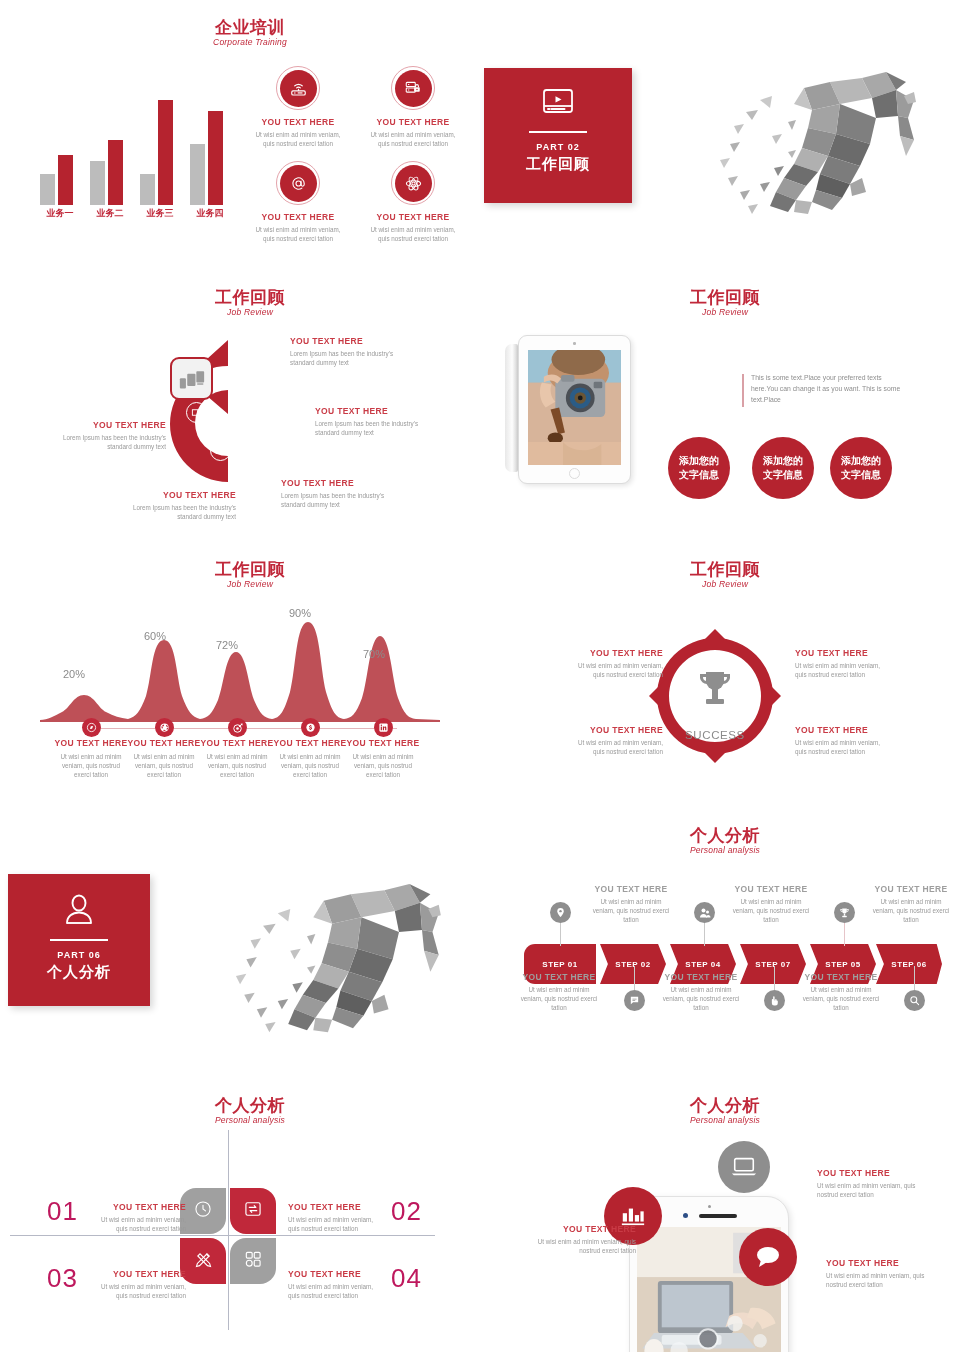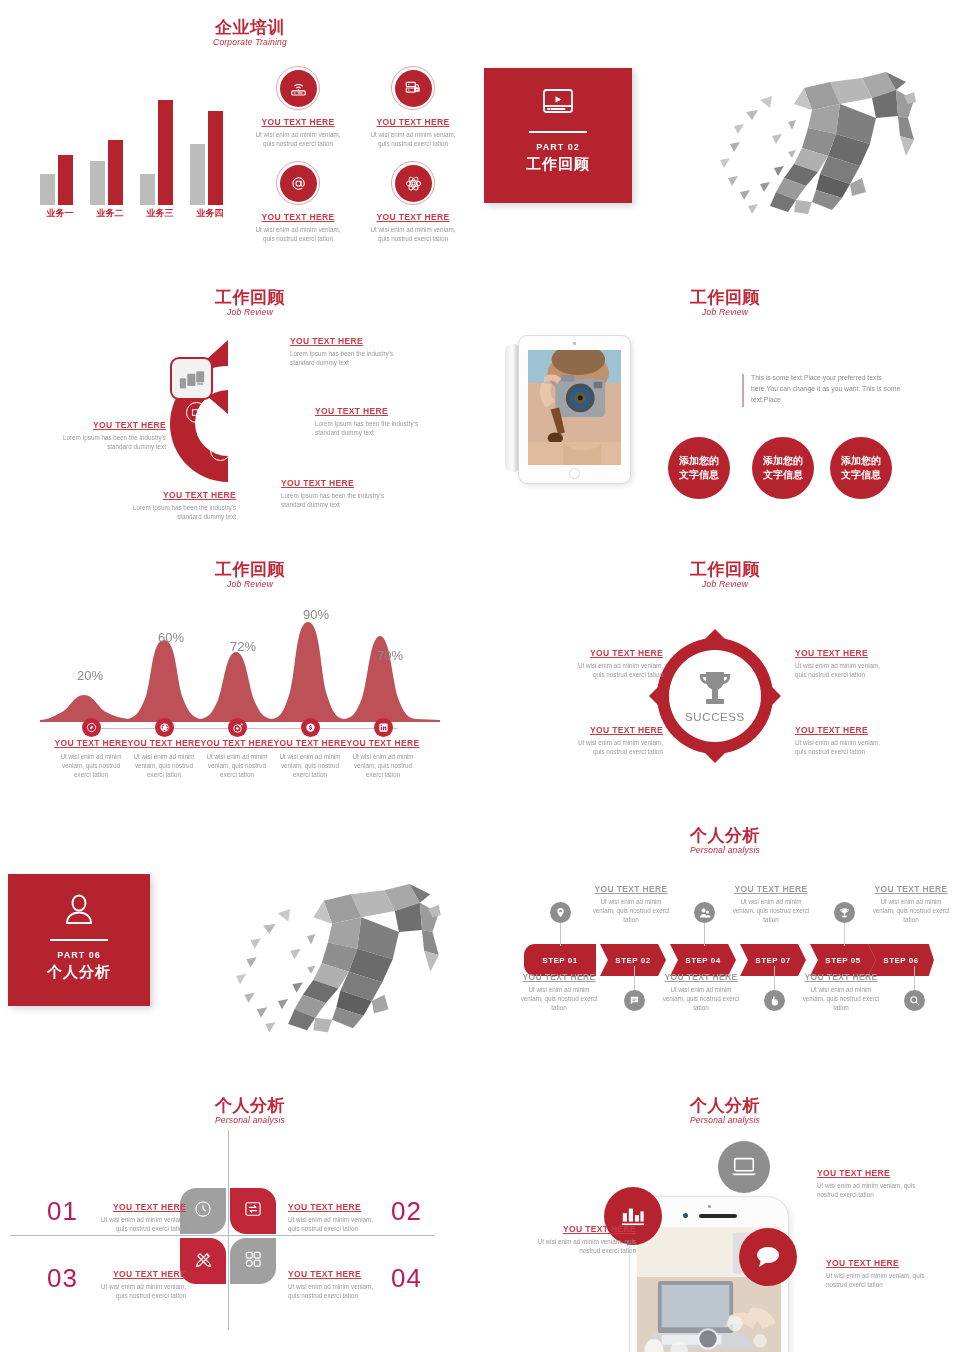--- a/index.html
+++ b/index.html
@@ -19,21 +19,21 @@
     letter-spacing: .5px; line-height: 19px;
   }
   .hd .en {
     font-size: 8.5px; color: #C0283A; line-height: 11px;
     letter-spacing: .2px;
     font-style: italic;
   }
 
   .yth {
     color: #C93B46; font-weight: bold; font-size: 8.5px;
-    letter-spacing: .35px; line-height: 11px; text-decoration: underline;
+    letter-spacing: .35px; line-height: 11px;
   }
   .lorem {
     color: #9a9a9a; font-size: 6.3px; line-height: 9px;
   }
 
   
   .bars { position: absolute; left: 38px; top: 100px; width: 195px; height: 105px; }
   .bargroup { position: absolute; bottom: 0; width: 42px; height: 100%; }
   .bar { position: absolute; bottom: 0; width: 15px; }
   .bar.gray { left: 2px; background: #bcbcbc; }
@@ -109,21 +109,21 @@
   .bubble {
     position: absolute; width: 62px; height: 62px; border-radius: 50%;
     background: #B5232F; color: #fff; font-size: 10px; font-weight: bold;
     line-height: 14px; display: flex; align-items: center; justify-content: center;
     text-align: center;
   }
 
   
   .wave { position: absolute; }
   .wave-pct {
-    position: absolute; color: #8b8b8b; font-size: 13px; text-align: right; width: 40px;
+    position: absolute; color: #8b8b8b; font-size: 11px; text-align: left; width: 40px;
   }
   .wave-axis { position: absolute; height: 1px; background: #e3b5ba; }
   .wave-node {
     position: absolute; width: 19px; height: 19px; border-radius: 50%;
     background: #C0283A; color: #fff;
     display: flex; align-items: center; justify-content: center;
   }
   .wave-col { position: absolute; width: 76px; text-align: center; }
   .wave-col .yth { margin-bottom: 3px; }
 
@@ -132,21 +132,21 @@
   .succ-label { position: absolute; width: 96px; }
   .succ-label .yth { margin-bottom: 2px; }
   .succ-word {
     position: absolute; width: 100%; text-align: center;
     color: #8b8b8b; font-size: 11.5px; letter-spacing: .6px;
   }
 
   
   .steps { position: absolute; }
   .step-pill {
-    position: absolute; height: 32px; background: #B5232F; color: #fff;
+    position: absolute; height: 40px; background: #B5232F; color: #fff;
     font-size: 8px; font-weight: bold; letter-spacing: .5px;
     display: flex; align-items: center; justify-content: center;
   }
   .step-pill.first { border-radius: 11px 0 0 11px; }
   .step-circ {
     position: absolute; width: 21px; height: 21px; border-radius: 50%;
     background: #8e8e8e; color: #fff;
     display: flex; align-items: center; justify-content: center;
   }
   .step-stem { position: absolute; width: 1px; background: #c9c9c9; }
@@ -593,21 +593,21 @@
     </svg>
     <div style="position:absolute;left:55px;top:44px;">
       <svg width="40" height="42" viewBox="0 0 40 42" fill="#8e8e8e">
         <path d="M11 3h18v9a9 9 0 0 1-18 0z"></path>
         <path d="M11 5H5v4a7 7 0 0 0 7 6v-3a4 4 0 0 1-4-4V8h3z"></path>
         <path d="M29 5h6v4a7 7 0 0 1-7 6v-3a4 4 0 0 0 4-4V8h-3z"></path>
         <rect x="17" y="20" width="6" height="10"></rect>
         <rect x="11" y="30" width="18" height="5" rx="1"></rect>
       </svg>
     </div>
-    <div class="succ-word" style="top:86px;">SUCCESS</div>
+    <div class="succ-word" style="top:104px;">SUCCESS</div>
   </div>
 
   <div class="succ-label" style="left:795px;top:648px;">
     <div class="yth">YOU TEXT HERE</div>
     <div class="lorem">Ut wisi enim ad minim veniam, quis nostrud exerci tation</div>
   </div>
   <div class="succ-label" style="left:795px;top:725px;">
     <div class="yth">YOU TEXT HERE</div>
     <div class="lorem">Ut wisi enim ad minim veniam, quis nostrud exerci tation</div>
   </div>
@@ -681,21 +681,21 @@
     <div class="en">Personal analysis</div>
   </div>
 
   <div class="steps" style="left:524px;top:890px;width:420px;height:120px;">
 
     <div class="step-pill first" style="left:0;top:54px;width:72px;">STEP 01</div>
     <div class="step-pill" style="left:76px;top:54px;width:66px;clip-path:polygon(0 0,88% 0,100% 50%,88% 100%,0 100%,12% 50%);">STEP 02</div>
     <div class="step-pill" style="left:146px;top:54px;width:66px;clip-path:polygon(0 0,88% 0,100% 50%,88% 100%,0 100%,12% 50%);">STEP 04</div>
     <div class="step-pill" style="left:216px;top:54px;width:66px;clip-path:polygon(0 0,88% 0,100% 50%,88% 100%,0 100%,12% 50%);">STEP 07</div>
     <div class="step-pill" style="left:286px;top:54px;width:66px;clip-path:polygon(0 0,88% 0,100% 50%,88% 100%,0 100%,12% 50%);">STEP 05</div>
-    <div class="step-pill" style="left:344px;top:54px;width:66px;clip-path:polygon(0 0,92% 0,100% 50%,92% 100%,0 100%,12% 50%);text-align:right;">STEP 06</div>
+    <div class="step-pill" style="left:352px;top:54px;width:66px;clip-path:polygon(0 0,92% 0,100% 50%,92% 100%,0 100%,12% 50%);text-align:right;">STEP 06</div>
 
     <div class="step-stem" style="left:36px;top:32px;height:24px;"></div>
     <div class="step-stem" style="left:110px;top:76px;height:24px;"></div>
     <div class="step-stem" style="left:180px;top:32px;height:24px;"></div>
     <div class="step-stem" style="left:250px;top:76px;height:24px;"></div>
     <div class="step-stem" style="left:320px;top:32px;height:24px;background:#e6c5c9;"></div>
     <div class="step-stem" style="left:390px;top:76px;height:24px;"></div>
 
     <div class="step-circ" style="left:26px;top:12px;">
       <svg width="11" height="11" viewBox="0 0 24 24" fill="#fff">

